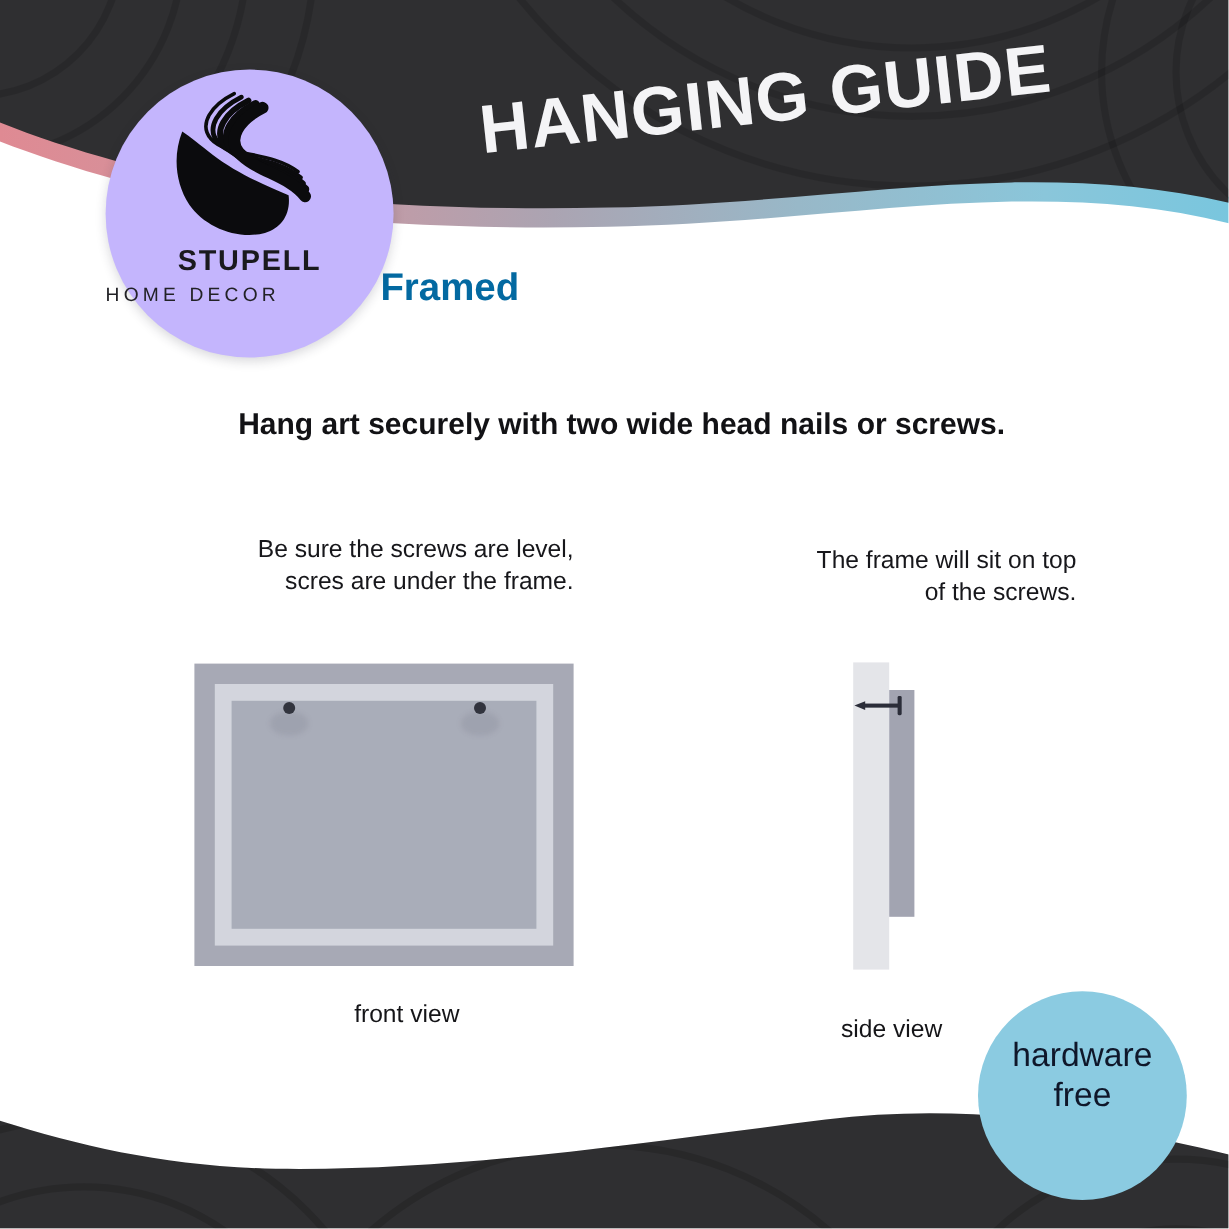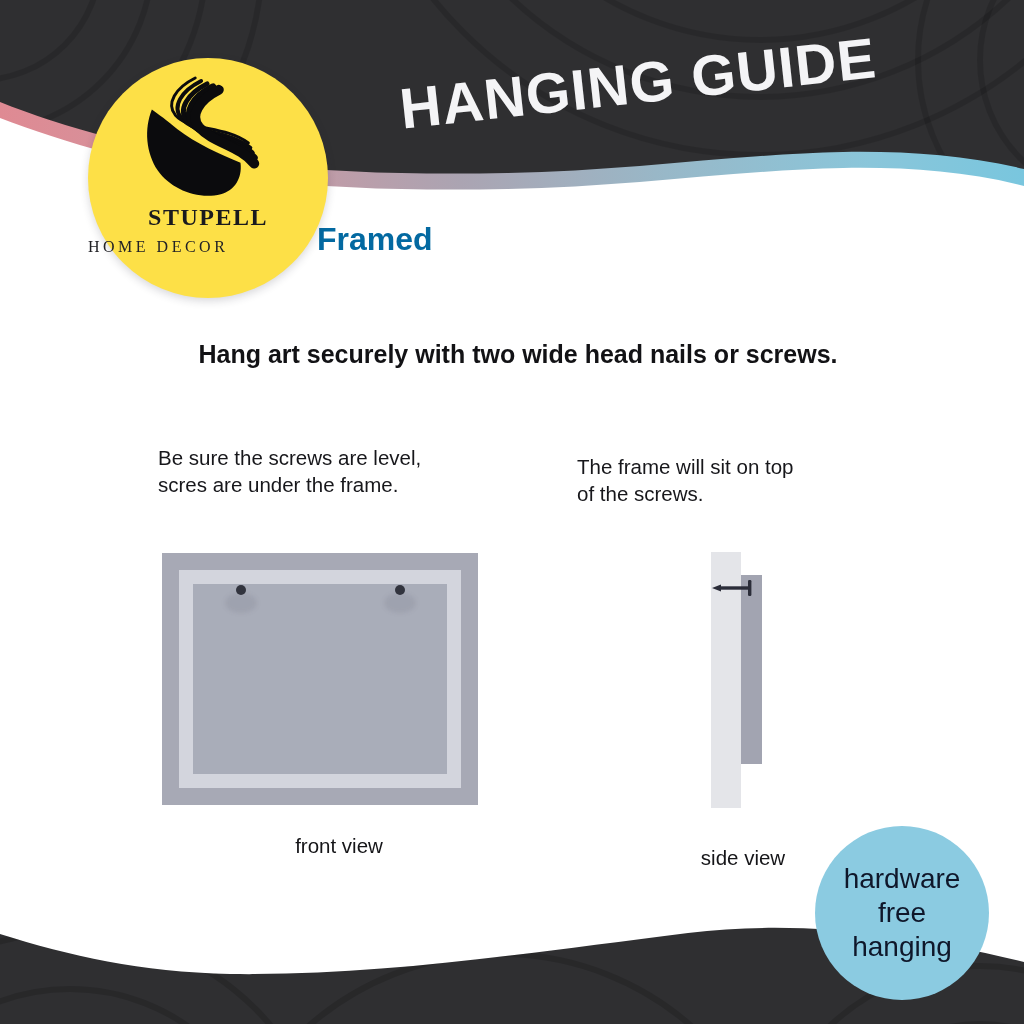--- a/index.html
+++ b/index.html
@@ -4,37 +4,37 @@
 <style>
   html,body{margin:0;padding:0;background:#ffffff;}
   body{width:1024px;height:1024px;font-family:"Liberation Sans",sans-serif;}
   #poster{position:relative;width:1024px;height:1024px;background:#ffffff;overflow:hidden;}
 
   
   #header-svg{position:absolute;left:0;top:0;z-index:1;}
   .hg-title{position:absolute;left:368px;top:50px;width:540px;text-align:center;
     font-size:57px;font-weight:600;letter-spacing:1px;color:#f4f4f6;
     transform:rotate(-6.2deg);z-index:2;white-space:nowrap;}
-  .logo{position:absolute;left:88px;top:58px;width:240px;height:240px;background:#fde047;
-    border-radius:50%;z-index:3;box-shadow:0 3px 9px rgba(40,40,55,.18);font-family:Liberation Serif, serif;}
+  .logo{position:absolute;left:88px;top:58px;width:240px;height:240px;background:#c4b5fd;
+    border-radius:50%;z-index:3;box-shadow:0 3px 9px rgba(40,40,55,.18);}
   .s-mark{position:absolute;left:56px;top:12px;}
   .brand-name{position:absolute;left:0;top:146px;width:100%;text-align:center;
     font-size:24px;font-weight:600;letter-spacing:1.5px;color:#1a1a1e;}
   .brand-tagline{position:absolute;left:0;top:180px;width:100%;
     font-size:16px;font-weight:400;letter-spacing:3.5px;color:#222226;}
 
   
   .product-title{position:absolute;left:317px;top:218px;width:400px;
     font-size:32px;font-weight:700;line-height:43px;color:#0369a1;z-index:2;}
   .instruction{position:absolute;left:0;top:340px;width:1036px;text-align:center;
     font-size:25px;font-weight:700;color:#121215;}
 
   
   .note{position:absolute;font-size:20.5px;font-weight:500;color:#17171b;
-    line-height:27px;text-align:left;}
+    line-height:27px;text-align:right;}
   .note-left{left:158px;top:444px;width:320px;}
   .note-right{left:577px;top:453px;width:320px;}
 
   
   .fv-outer{position:absolute;left:162px;top:553px;width:316px;height:252px;background:#a7a9b5;}
   .fv-band{position:absolute;left:17px;top:17px;right:17px;bottom:17px;background:#d3d5dd;}
   .fv-inner{position:absolute;left:14px;top:14px;right:14px;bottom:14px;background:#a9adb9;}
   .screw{position:absolute;width:10px;height:10px;border-radius:50%;background:#32343e;z-index:2;}
   .screw-1{left:74px;top:32px;}
   .screw-2{left:233px;top:32px;}
@@ -163,16 +163,15 @@
       <circle cx="980" cy="300" r="105"></circle>
       <circle cx="980" cy="300" r="160"></circle>
       <circle cx="980" cy="300" r="218"></circle>
       <circle cx="500" cy="360" r="290"></circle>
     </g>
   </svg>
 
   <div class="badge">
     <div>hardware</div>
     <div>free</div>
-    <div>hanging</div>
   </div>
 
 </div>
 
 </body></html>

